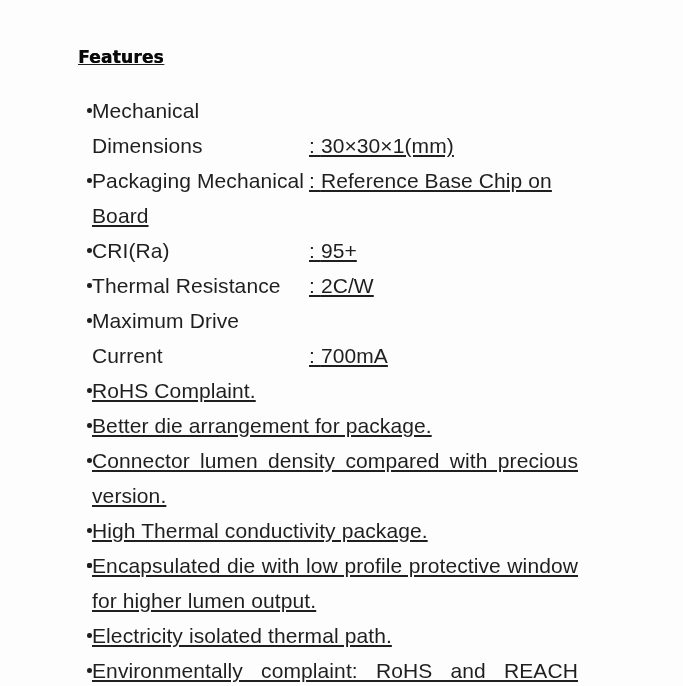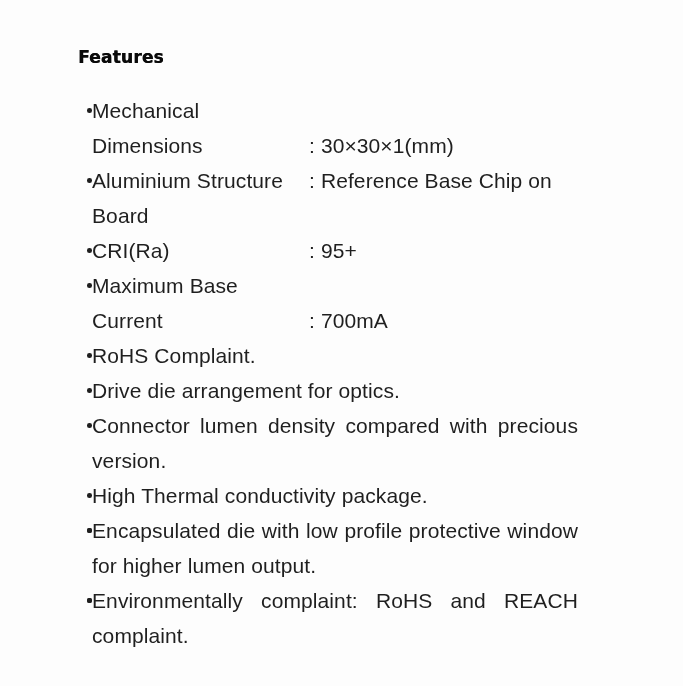--- a/index.html
+++ b/index.html
@@ -11,20 +11,21 @@
     height: 686px;
     background: #fdfdfd;
     font-family: "Liberation Sans", sans-serif;
     color: #1f1f1f;
     overflow: hidden;
   }
   .page {
     padding-top: 47px;
     width: 683px;
     height: 639px;
+    text-decoration: underline;
   }
   .heading {
     margin: 0 0 0 78px;
     font-family: "DejaVu Sans", sans-serif;
     font-size: 17px;
     font-weight: 900;
     color: #0a0a0a;
     letter-spacing: 0.2px;
     text-shadow: 0.4px 0 0 currentColor;
   }
@@ -58,25 +59,26 @@
     text-align: justify;
   }
 </style>
 </head>
 <body>
 
 <div class="page">
   <h2 class="heading">Features</h2>
   <ul class="features-list" id="features-list">
       <li class="feature-item spec-item"><span class="bullet"></span><span class="spec-label">Mechanical Dimensions</span><span class="spec-sep">: </span><span class="spec-value">30×30×1(mm)</span></li>
-      <li class="feature-item spec-item"><span class="bullet"></span><span class="spec-label">Aluminium Structure</span><span class="spec-sep">: </span><span class="spec-value">Reference Base Chip on Board</span></li>
+      <li class="feature-item spec-item"><span class="bullet"></span><span class="spec-label">Packaging Mechanical</span><span class="spec-sep">: </span><span class="spec-value">Reference Base Chip on Board</span></li>
       <li class="feature-item spec-item"><span class="bullet"></span><span class="spec-label">CRI(Ra)</span><span class="spec-sep">: </span><span class="spec-value">95+</span></li>
-      <li class="feature-item spec-item"><span class="bullet"></span><span class="spec-label">Maximum Base Current</span><span class="spec-sep">: </span><span class="spec-value">700mA</span></li>
+      <li class="feature-item spec-item"><span class="bullet"></span><span class="spec-label">Thermal Resistance</span><span class="spec-sep">: </span><span class="spec-value">2C/W</span></li>
+      <li class="feature-item spec-item"><span class="bullet"></span><span class="spec-label">Maximum Drive Current</span><span class="spec-sep">: </span><span class="spec-value">700mA</span></li>
       <li class="feature-item plain-item"><span class="bullet"></span><span class="bullet-text">RoHS Complaint.</span></li>
-      <li class="feature-item plain-item"><span class="bullet"></span><span class="bullet-text">Drive die arrangement for optics.</span></li>
+      <li class="feature-item plain-item"><span class="bullet"></span><span class="bullet-text">Better die arrangement for package.</span></li>
       <li class="feature-item plain-item"><span class="bullet"></span><span class="bullet-text">Connector lumen density compared with precious version.</span></li>
       <li class="feature-item plain-item"><span class="bullet"></span><span class="bullet-text">High Thermal conductivity package.</span></li>
       <li class="feature-item plain-item"><span class="bullet"></span></li>
       <li class="feature-item plain-item"><span class="bullet"></span><span class="bullet-text">Encapsulated die with low profile protective window for higher lumen output.</span></li>
-      <li class="feature-item plain-item"><span class="bullet"></span></li>
+      <li class="feature-item plain-item"><span class="bullet"></span><span class="bullet-text">Electricity isolated thermal path.</span></li>
       <li class="feature-item plain-item"><span class="bullet"></span><span class="bullet-text">Environmentally complaint: RoHS and REACH complaint.</span></li>
     </ul>
 </div>
 
 </body></html>

